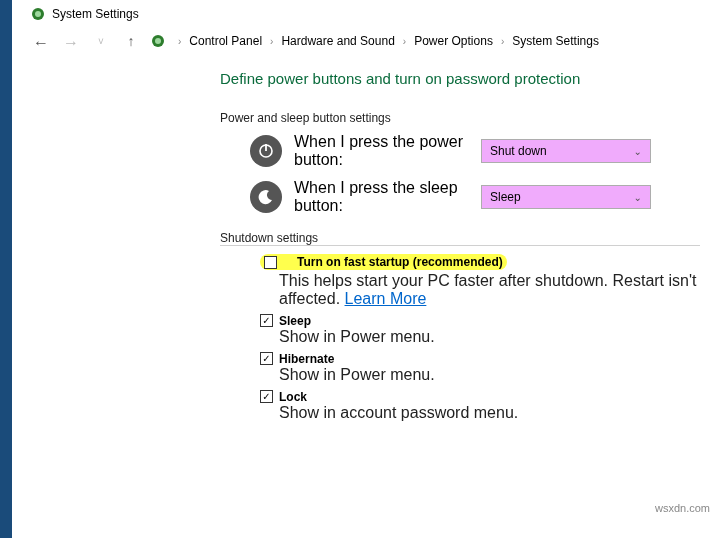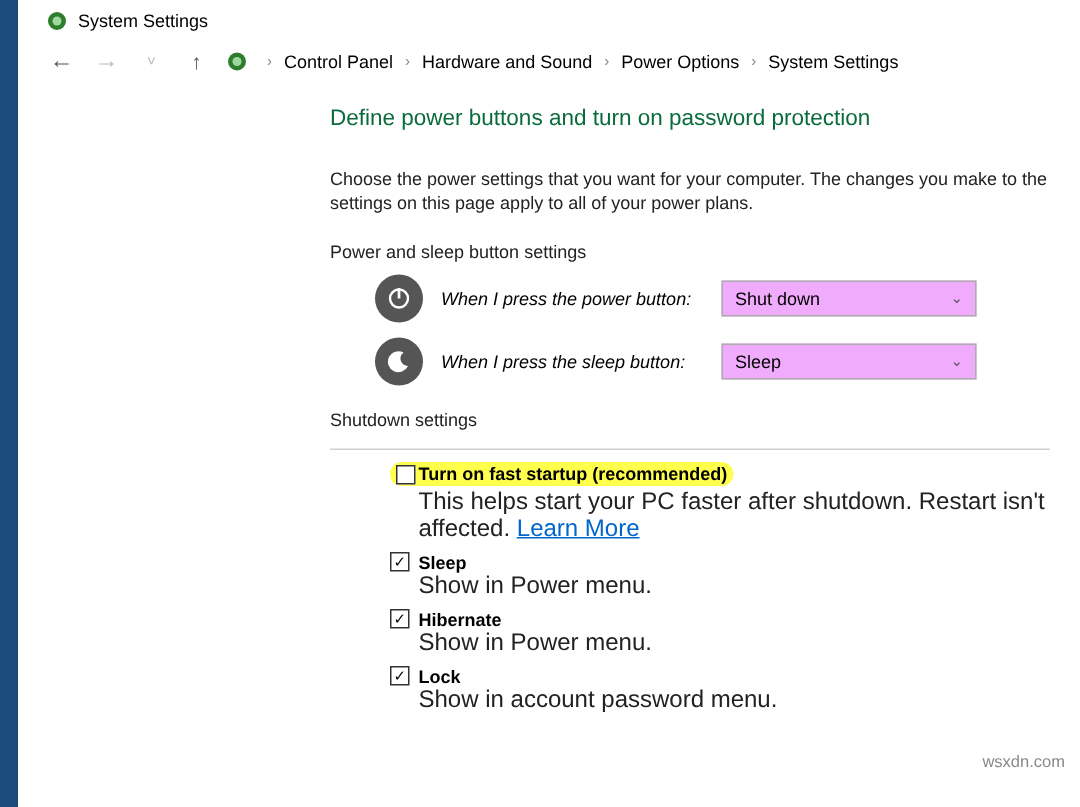--- a/index.html
+++ b/index.html
@@ -77,56 +77,56 @@
       margin: 8px 0 10px 30px;
     }
     .round-icon {
       width: 32px; height: 32px;
       border-radius: 50%;
       background: #555;
       display: inline-flex; align-items: center; justify-content: center;
       color: #fff;
       font-size: 16px;
     }
-    .btn-label { width: 175px; font-size: 12px; font-style: italic; }
+    .btn-label { width: 175px; font-size: 16px; }
     .select {
       width: 170px;
       border: 1px solid #adadad;
       background: #f0abfc;
       height: 24px;
       display: flex; align-items: center; justify-content: space-between;
       padding: 0 8px;
       font-size: 12px;
     }
     .select .chev { color: #555; font-size: 10px; }
     .shutdown-section { margin-top: 16px; }
     .shutdown-header {
       font-size: 12px;
       color: #222;
       border-bottom: 1px solid #d0d0d0;
-      padding-bottom: 12px;
+      padding-bottom: 0;
       margin-bottom: 8px;
     }
     .chk-item { margin: 4px 0 6px 40px; font-size: 12px; }
     .chk-line { display: flex; align-items: center; gap: 6px; }
     .chk-box {
       width: 13px; height: 13px;
       border: 1px solid #333;
       display: inline-flex; align-items: center; justify-content: center;
       font-size: 10px;
       background: #fff;
       flex-shrink: 0;
     }
     .chk-label { font-weight: bold; }
     .chk-sub { margin-left: 19px; font-size: 16px; color: #222; }
     .highlight {
       background: #ffff4d;
       border-radius: 8px;
       padding: 1px 4px;
-      display: inline-flex; align-items: center; gap: 2px;
+      display: inline-flex; align-items: center; gap: 20px;
     }
     .link { color: #0066cc; text-decoration: underline; cursor: pointer; }
     .watermark {
       position: absolute;
       right: 10px; bottom: 24px;
       font-size: 11px;
       color: #888;
       font-family: Arial, sans-serif;
     }
   </style>
@@ -163,21 +163,20 @@
     <span class="crumb">Hardware and Sound</span>
     <span class="sep">›</span>
     <span class="crumb">Power Options</span>
     <span class="sep">›</span>
     <span class="crumb">System Settings</span>
   </span>
 </div>
 
 <div class="content">
   <h1 class="page-title">Define power buttons and turn on password protection</h1>
-  <p class="page-desc">Choose the power settings that you want for your computer. The changes you make to the settings on this page apply to all of your power plans.</p>
 
   <div class="section-label">Power and sleep button settings</div>
 
   <div class="button-row">
     <span class="round-icon">
       <svg width="18" height="18" viewBox="0 0 18 18">
           <circle cx="9" cy="9" r="6" fill="none" stroke="#fff" stroke-width="1.6"></circle>
           <line x1="9" y1="2" x2="9" y2="9" stroke="#fff" stroke-width="1.8"></line>
         </svg>
     </span>

